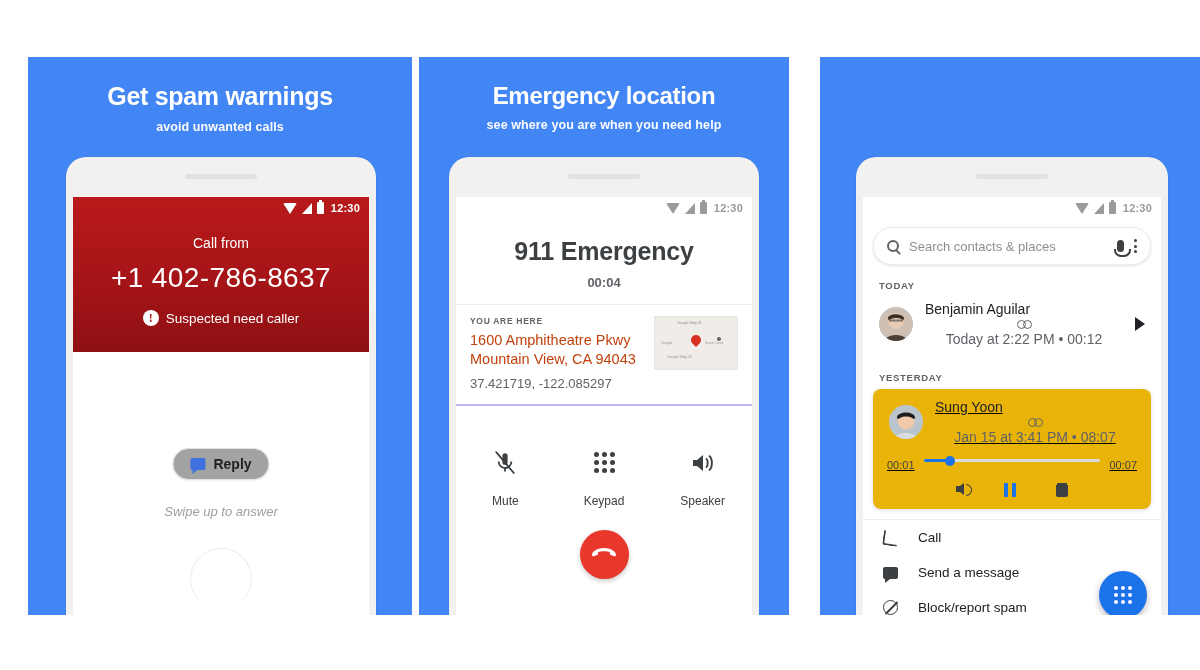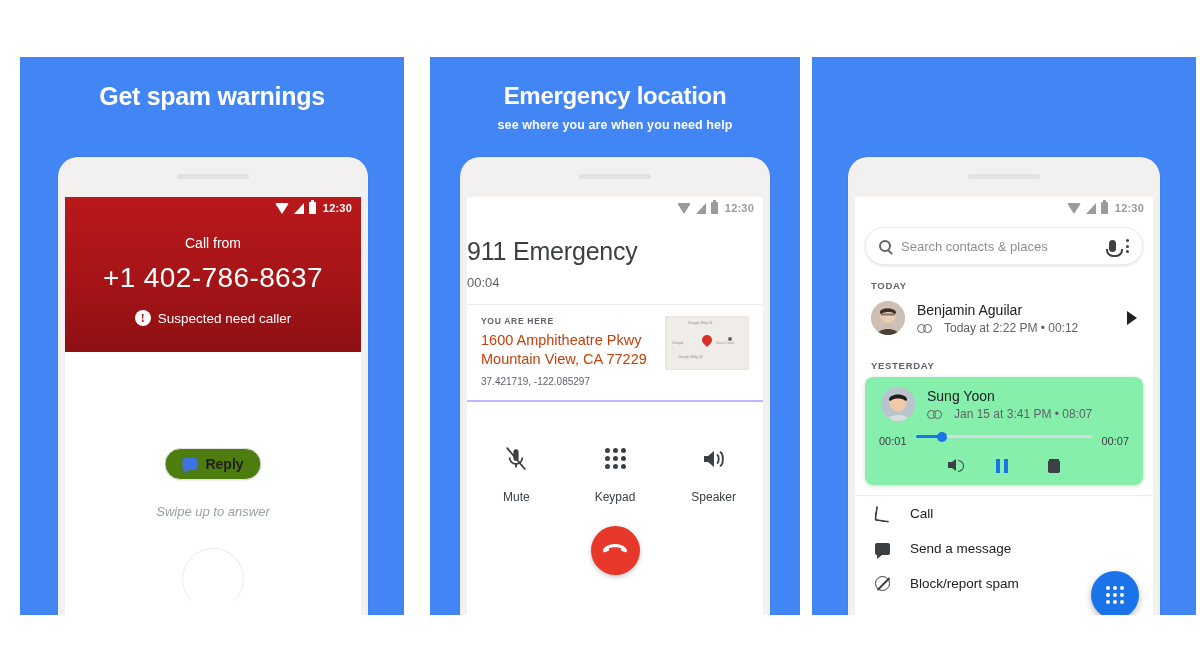--- a/index.html
+++ b/index.html
@@ -7,24 +7,24 @@
     width: 1200px; height: 670px;
     background: #ffffff;
     font-family: "Liberation Sans", sans-serif;
     overflow: hidden;
   }
   .stage { position: relative; width: 1200px; height: 670px; background:#fff; }
 
   
   .panel {
     position: absolute; top: 57px; height: 558px;
-    background: #4285F4; overflow: hidden;
+    background: #4285F4; overflow: hidden; margin-left: 8px;
   }
   #panel-1 { left: 20px;  width: 384px; }
-  #panel-2 { left: 430px; width: 370px; }
+  #panel-2 { left: 411px; width: 370px; }
   #panel-3 { left: 812px; width: 384px; }
 
   .panel-head { text-align: center; color: #fff; padding-top: 26px; }
   .panel-title {
     font-size: 25px; font-weight: 700; letter-spacing: -.3px;
     line-height: 1.1; white-space: nowrap;
   }
   #panel-2 .panel-title { font-size: 24px; }
   #panel-3 .panel-title { font-size: 24px; }
   .panel-sub {
@@ -94,21 +94,21 @@
   .ic-warn {
     width:16px;height:16px;border-radius:50%;background:#fff;color:#A51417;
     font-size:12px;font-weight:700;line-height:16px;text-align:center;
     font-family:"Liberation Serif",serif;
   }
   .call-white { background:#fff; position:relative; height: 100%; }
   .reply-btn {
     position:absolute; left:50%; transform:translateX(-50%); top: 96px;
     display:flex; align-items:center; gap:8px;
     padding: 7px 17px; border-radius: 20px;
-    border: 1px solid #E3E3E3; background:#4d7c0f;
+    border: 1px solid #E3E3E3; background:#a3a3a3;
     font-size: 14px; font-weight: 700; color:#1f1f1f;
     box-shadow: 0 1px 2px rgba(0,0,0,.07);
   }
   .ic-chat {
     width:15px;height:12px;background:#3F72DE;border-radius:2px;position:relative;
   }
   .ic-chat::after{
     content:"";position:absolute;left:2px;bottom:-4px;border-left:5px solid #3F72DE;
     border-bottom:4px solid transparent;
   }
@@ -116,35 +116,35 @@
     position:absolute; left:0; right:0; top: 152px; text-align:center;
     font-style: italic; font-size: 13px; color: #9aa0a6;
   }
   .swipe-arc {
     position:absolute; left:50%; transform:translateX(-50%); top: 196px;
     width: 62px; height: 62px; border-radius: 50%;
     border: 1.5px solid #ECECEC; border-bottom-color: transparent;
   }
 
   
-  .emg-head { text-align:left; padding: 18px 0 14px; }
+  .emg-head { text-align:center; padding: 18px 0 14px; font-weight: bold; }
   .emg-title { font-size: 25px; color:#3c4043; letter-spacing:-.2px; }
   .emg-timer { font-size: 13px; color:#5f6368; margin-top: 9px; }
   .loc-card {
     border-top: 1px solid #EDEDED; border-bottom: 2px solid #c4b5fd;
     padding: 11px 14px 13px; display:flex; gap:10px; align-items:flex-start;
   }
   .loc-text { flex: 1; }
   .loc-label {
     font-size: 8.5px; font-weight: 700; letter-spacing: .7px; color:#5f6368;
   }
   .loc-addr {
     font-size: 14.5px; color:#c2410c; line-height: 1.33; margin-top: 5px;
   }
-  .loc-coords { font-size: 10px; color:#5f6368; margin-top: 6px; }
+  .loc-coords { font-size: 13px; color:#5f6368; margin-top: 6px; }
   .map-thumb {
     width: 84px; height: 54px; flex: none; border-radius: 2px;
     background:
       linear-gradient(102deg, rgba(0,0,0,.06) 0 1px, transparent 1px 13px),
       linear-gradient(18deg,  rgba(0,0,0,.05) 0 1px, transparent 1px 16px),
       linear-gradient(170deg, rgba(0,0,0,.05) 0 1px, transparent 1px 19px),
       #F0EDE8;
     position: relative; overflow:hidden;
     border: 1px solid #E8E5E0;
   }
@@ -204,37 +204,37 @@
     font-size: 9.5px; font-weight: 700; letter-spacing: .7px; color:#5f6368;
     padding: 15px 16px 0;
   }
   .vm-row { display:flex; align-items:center; gap:12px; padding: 10px 16px; }
   .avatar {
     width: 34px; height:34px; border-radius:50%; flex:none; overflow:hidden;
     background:#cfc7c0;
   }
   .vm-info { flex:1; min-width:0; }
   .vm-name { font-size: 14px; color:#202124; }
-  .vm-meta { font-size: 12px; color:#5f6368; margin-top:3px;
-    display:flex;align-items:center;gap:12px; }
+  .vm-meta { font-size: 14px; color:#5f6368; margin-top:3px;
+    display:flex;align-items:center;gap:4px;flex-direction:column; }
   .ic-vmail {
     width:15px;height:7px;flex:none;position:relative;
   }
   .ic-vmail::before,.ic-vmail::after{
     content:"";position:absolute;top:0;width:7px;height:7px;border-radius:50%;
     border:1.4px solid #5f6368;
   }
   .ic-vmail::before{left:0;} .ic-vmail::after{right:0;}
   .ic-play {
     width:0;height:0;border-left:10px solid #202124;
     border-top:7px solid transparent;border-bottom:7px solid transparent; flex:none;
   }
   .vm-card {
-    margin: 6px 10px 0; border-radius: 8px; background:#86efac;
-    box-shadow: 0 1px 4px rgba(0,0,0,.16); padding-bottom: 12px;
+    margin: 6px 10px 0; border-radius: 8px; background:#eab308;
+    box-shadow: 0 1px 4px rgba(0,0,0,.16); padding-bottom: 12px; text-decoration: underline;
   }
   .seek-row { display:flex; align-items:flex-start; gap:9px; padding: 4px 14px 0; }
   .seek-time { font-size: 11px; color:#3c4043; }
   .seek-track { flex:1; height:3px; background:#D8DADC; border-radius:2px; position:relative; }
   .seek-fill { position:absolute;left:0;top:0;height:3px;width:15%;background:#1A73E8;border-radius:2px;}
   .seek-knob { position:absolute;left:15%;top:-3.5px;width:10px;height:10px;border-radius:50%;
     background:#1A73E8; margin-left:-5px;}
   .player-ctrls { display:flex; justify-content:center; gap:40px; padding-top: 12px; }
   .ic-spk {
     width:0;height:0;border-top:6px solid transparent;border-bottom:6px solid transparent;
@@ -283,20 +283,21 @@
   .fab .dots { grid-template-columns: repeat(3,4px); gap:3px; }
 </style>
 </head>
 <body>
 
 <div class="stage">
 
   <div class="panel" id="panel-1">
     <div class="panel-head">
       <div class="panel-title">Get spam warnings</div>
+      <div class="panel-sub">avoid unwanted calls</div>
     </div>
 
     <div class="phone" id="phone-1">
       <div class="phone-speaker"></div>
       <div class="screen">
 
         <div class="call-red">
           <div class="statusbar light">
             <span class="ic-wifi"></span>
             <span class="ic-signal"></span>
@@ -344,21 +345,21 @@
         <div class="emg-head">
           <div class="emg-title">911 Emergency</div>
           <div class="emg-timer">00:04</div>
         </div>
 
         <div class="loc-card">
           <div class="loc-text">
             <div class="loc-label">YOU ARE HERE</div>
             <div class="loc-addr">
               <div>1600 Amphitheatre Pkwy</div>
-              <div>Mountain View, CA 77229</div>
+              <div>Mountain View, CA 94043</div>
             </div>
             <div class="loc-coords">37.421719, -122.085297</div>
           </div>
           <div class="map-thumb">
             <span class="map-label" style="top:4px;left:22px;">Google Bldg 41</span>
             <span class="map-label" style="top:24px;left:6px;">Google</span>
             <span class="map-label" style="top:24px;left:50px;">Sand Court</span>
             <span class="map-label" style="top:38px;left:12px;">Google Bldg 42</span>
             <span class="map-dot"></span>
             <span class="map-pin"></span>

